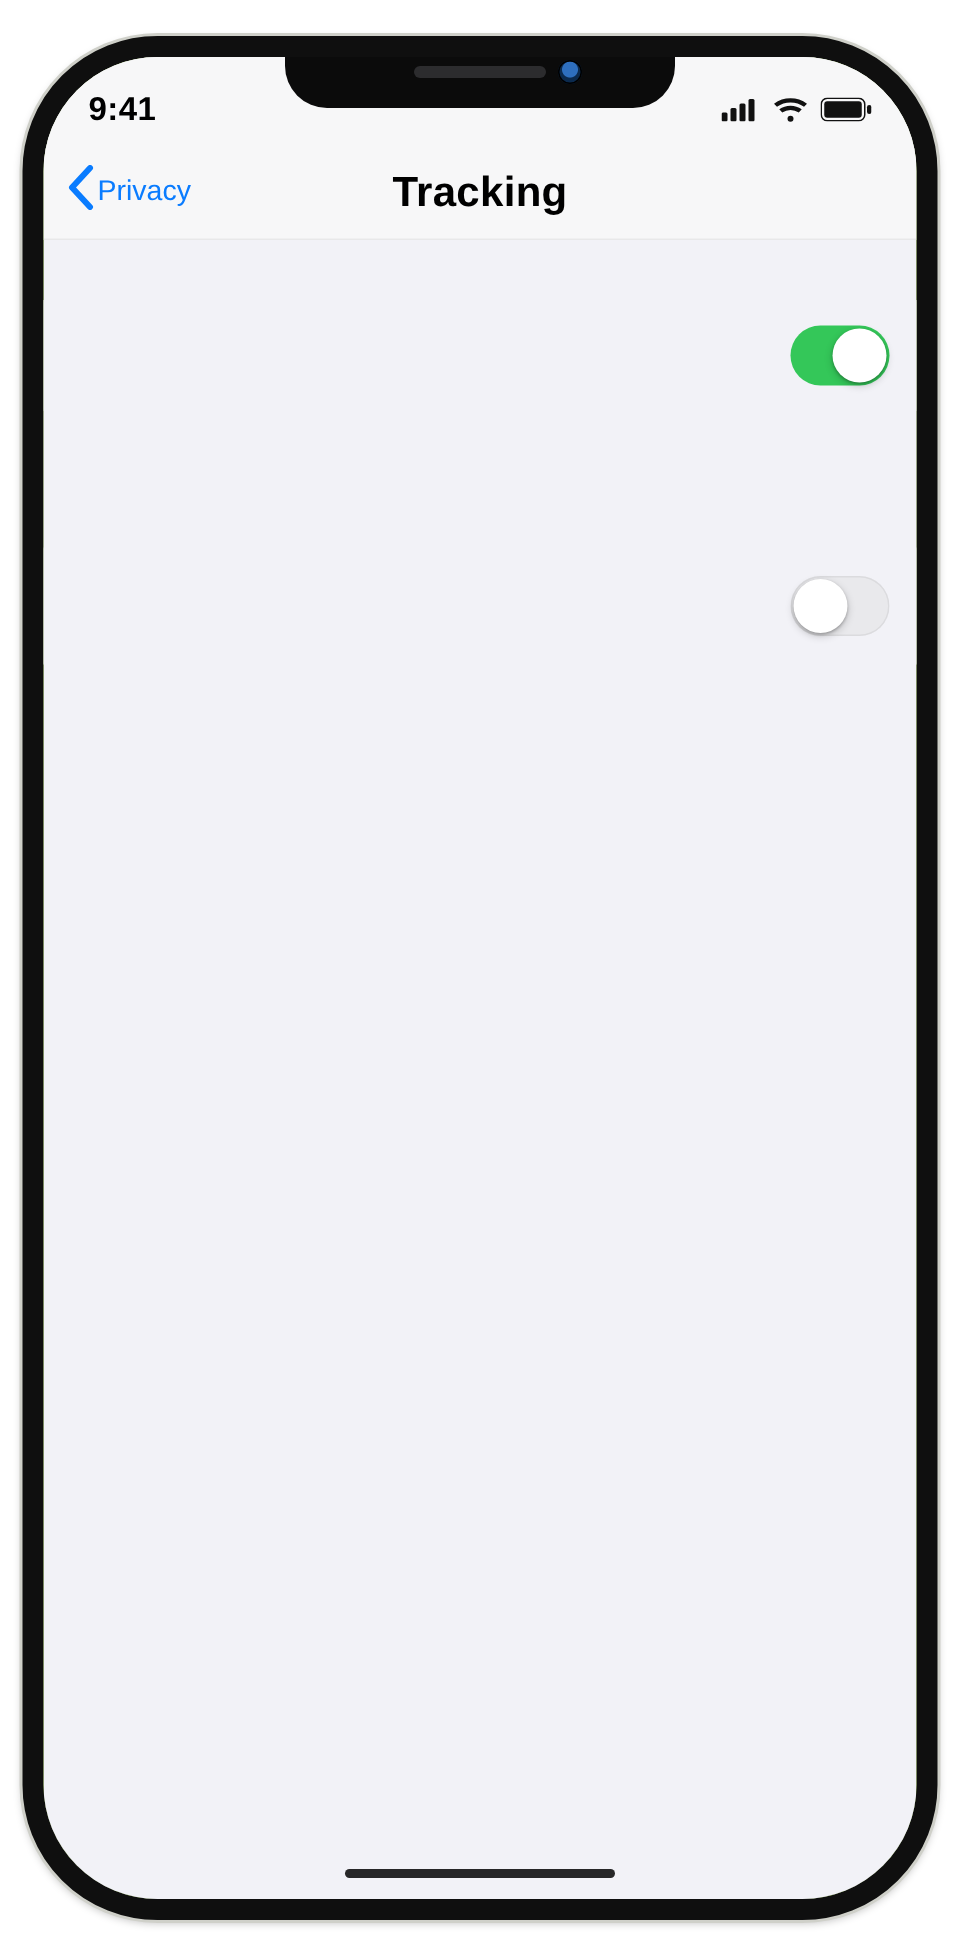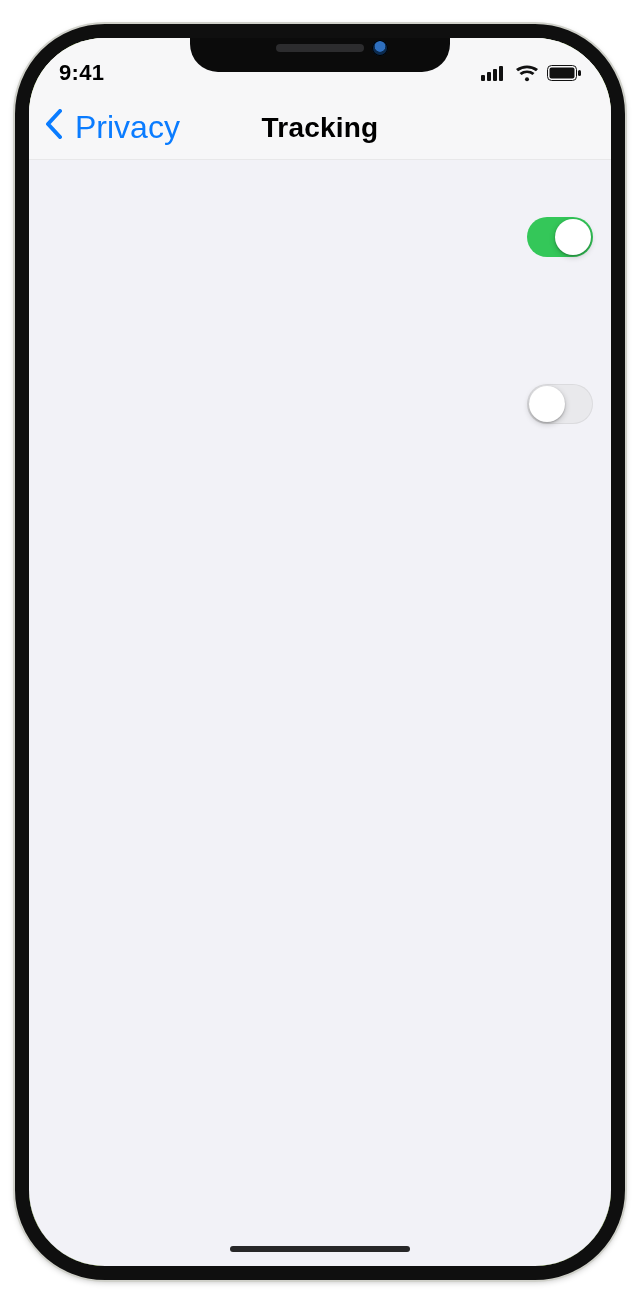--- a/index.html
+++ b/index.html
@@ -98,23 +98,23 @@
       background: #f7f7f8;
       display: flex;
       align-items: center;
       justify-content: center;
       border-bottom: 1px solid rgba(0,0,0,.06);
     }
     .nav-back {
       position: absolute;
       left: 8px; top: 0; bottom: 0;
       display: flex; align-items: center;
-      gap: 12px;
+      gap: 2px;
       color: #0a7cff;
-      font-size: 32px;
+      font-size: 19px;
       padding: 0 8px;
     }
     .nav-title { font-size: 28px; font-weight: 700; letter-spacing: .2px; }
 
     
     .content { background: #f2f2f7; }
 
     .group { margin-top: 40px; }
     .group-footer {
       display: block;

